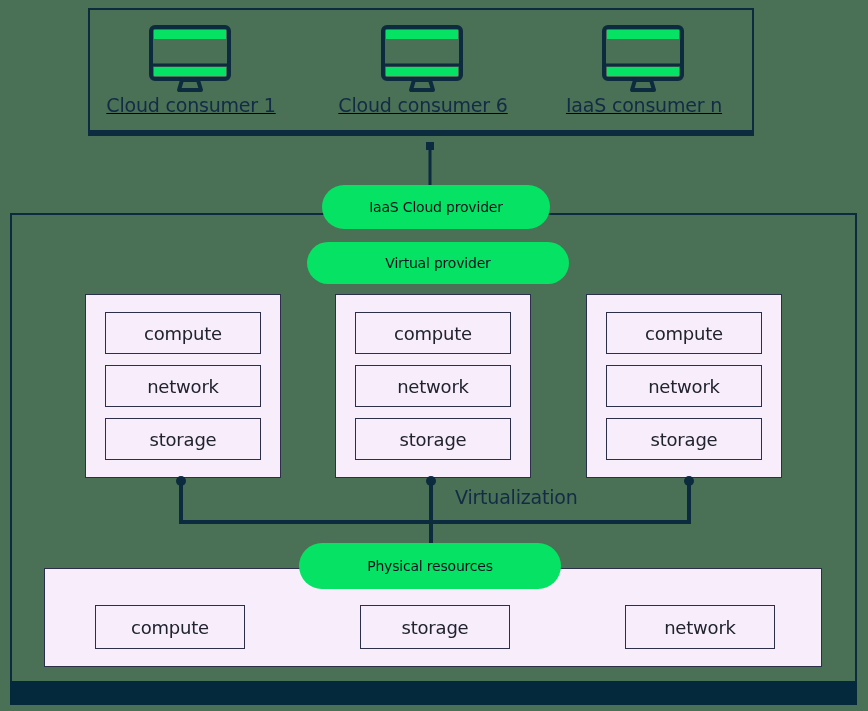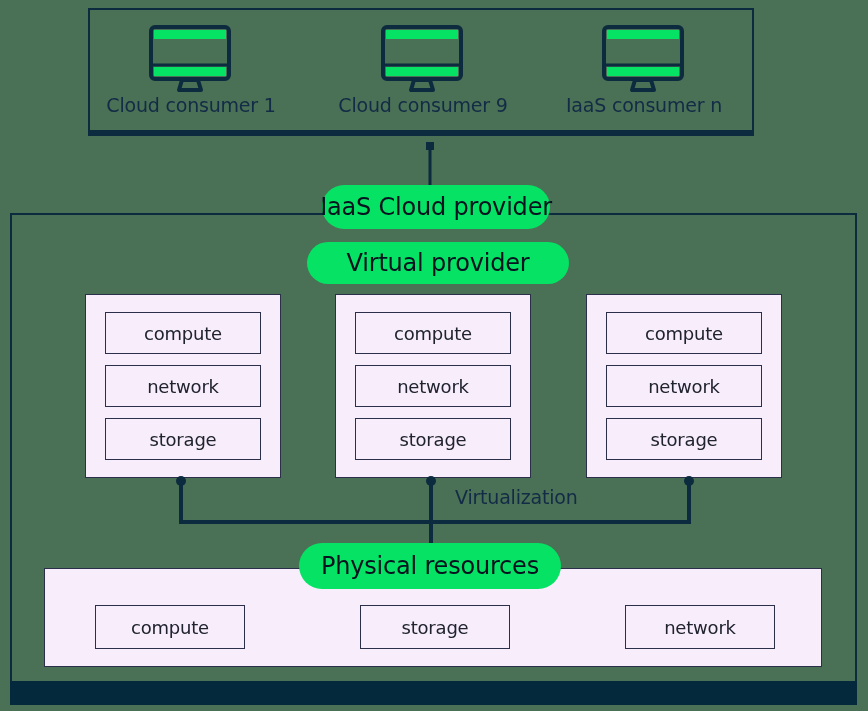--- a/index.html
+++ b/index.html
@@ -29,20 +29,21 @@
     border-bottom: 6px solid #0d2b3e;
   }
   .consumer-cell {
     position: absolute;
     top: 14px;
     width: 190px;
     height: 104px;
     display: flex;
     flex-direction: column;
     align-items: center;
+    text-decoration: underline;
   }
   .monitor {
     width: 86px;
     height: 68px;
     position: relative;
   }
   .monitor-label {
     margin-top: 2px;
     font-size: 19px;
     color: #122b46;
@@ -68,21 +69,21 @@
   }
 
   
   .pill {
     background: #06e263;
     border-radius: 999px;
     display: flex;
     align-items: center;
     justify-content: center;
     color: #05121f;
-    font-size: 24px;
+    font-size: 14px;
     white-space: nowrap;
     letter-spacing: -0.2px;
   }
   #pill-iaas {
     left: 322px;
     top: 185px;
     width: 228px;
     height: 44px;
     z-index: 6;
   }
@@ -204,21 +205,21 @@
     <div class="consumer-cell" style="left:238px;">
       <div class="monitor">
         <svg width="86" height="68" viewBox="0 0 86 68" xmlns="http://www.w3.org/2000/svg">
           <rect x="3" y="3" width="78" height="52" rx="4" ry="4" fill="none" stroke="#0d2b3e" stroke-width="4"></rect>
           <rect x="6" y="6" width="72" height="9" fill="#06e263"></rect>
           <rect x="6" y="43" width="72" height="9" fill="#06e263"></rect>
           <line x1="3" y1="41" x2="81" y2="41" stroke="#0d2b3e" stroke-width="3"></line>
           <path d="M34 56 L31 66 L53 66 L50 56 Z" fill="none" stroke="#0d2b3e" stroke-width="4" stroke-linejoin="round"></path>
         </svg>
       </div>
-      <div class="monitor-label">Cloud consumer 9</div>
+      <div class="monitor-label">Cloud consumer 6</div>
     </div>
 
     <div class="consumer-cell" style="left:459px;">
       <div class="monitor">
         <svg width="86" height="68" viewBox="0 0 86 68" xmlns="http://www.w3.org/2000/svg">
           <rect x="3" y="3" width="78" height="52" rx="4" ry="4" fill="none" stroke="#0d2b3e" stroke-width="4"></rect>
           <rect x="6" y="6" width="72" height="9" fill="#06e263"></rect>
           <rect x="6" y="43" width="72" height="9" fill="#06e263"></rect>
           <line x1="3" y1="41" x2="81" y2="41" stroke="#0d2b3e" stroke-width="3"></line>
           <path d="M34 56 L31 66 L53 66 L50 56 Z" fill="none" stroke="#0d2b3e" stroke-width="4" stroke-linejoin="round"></path>

